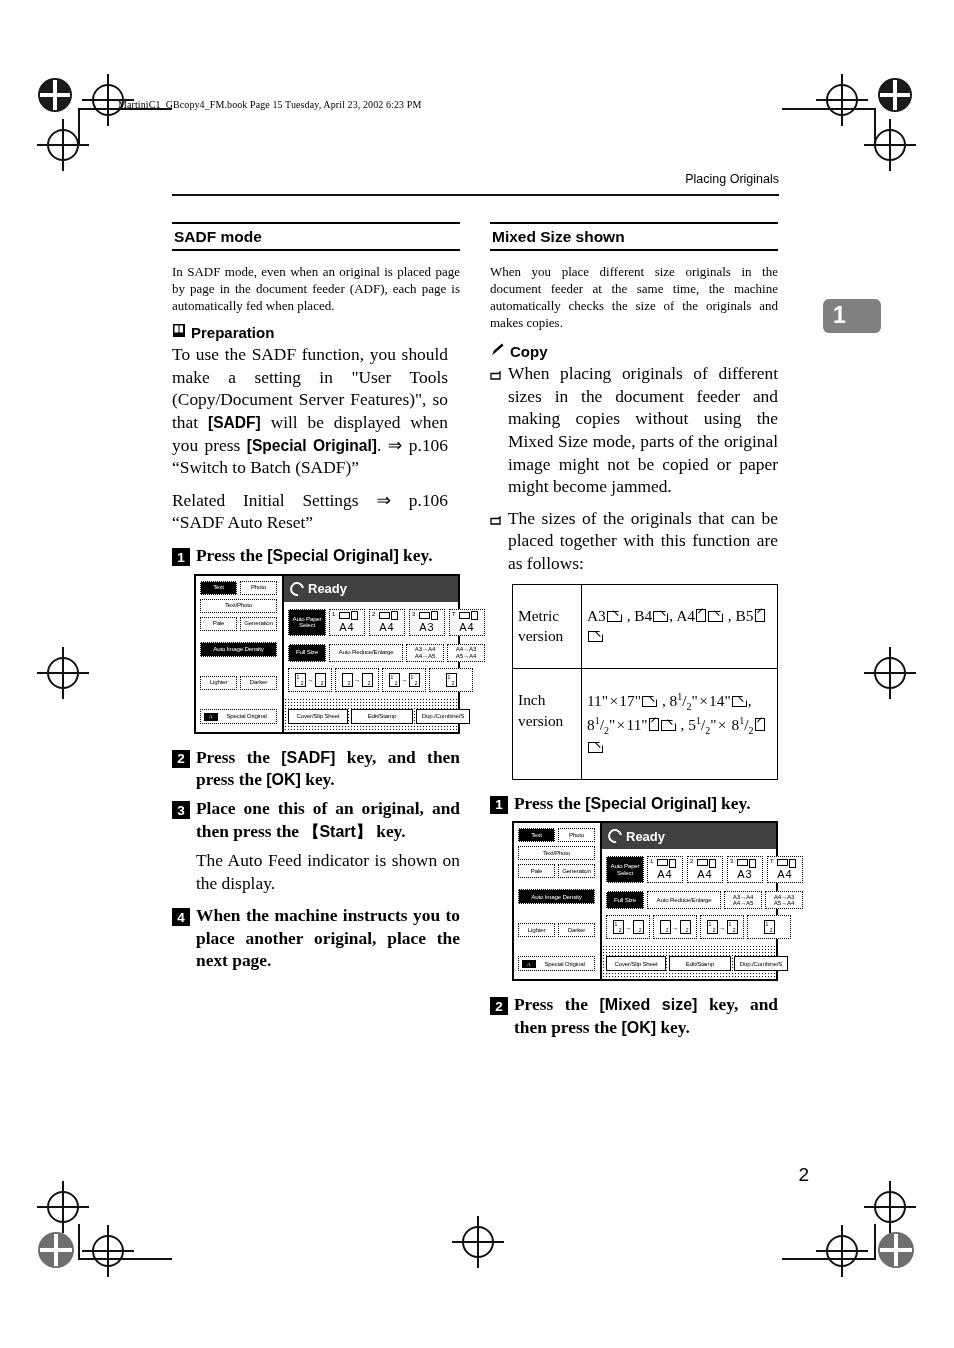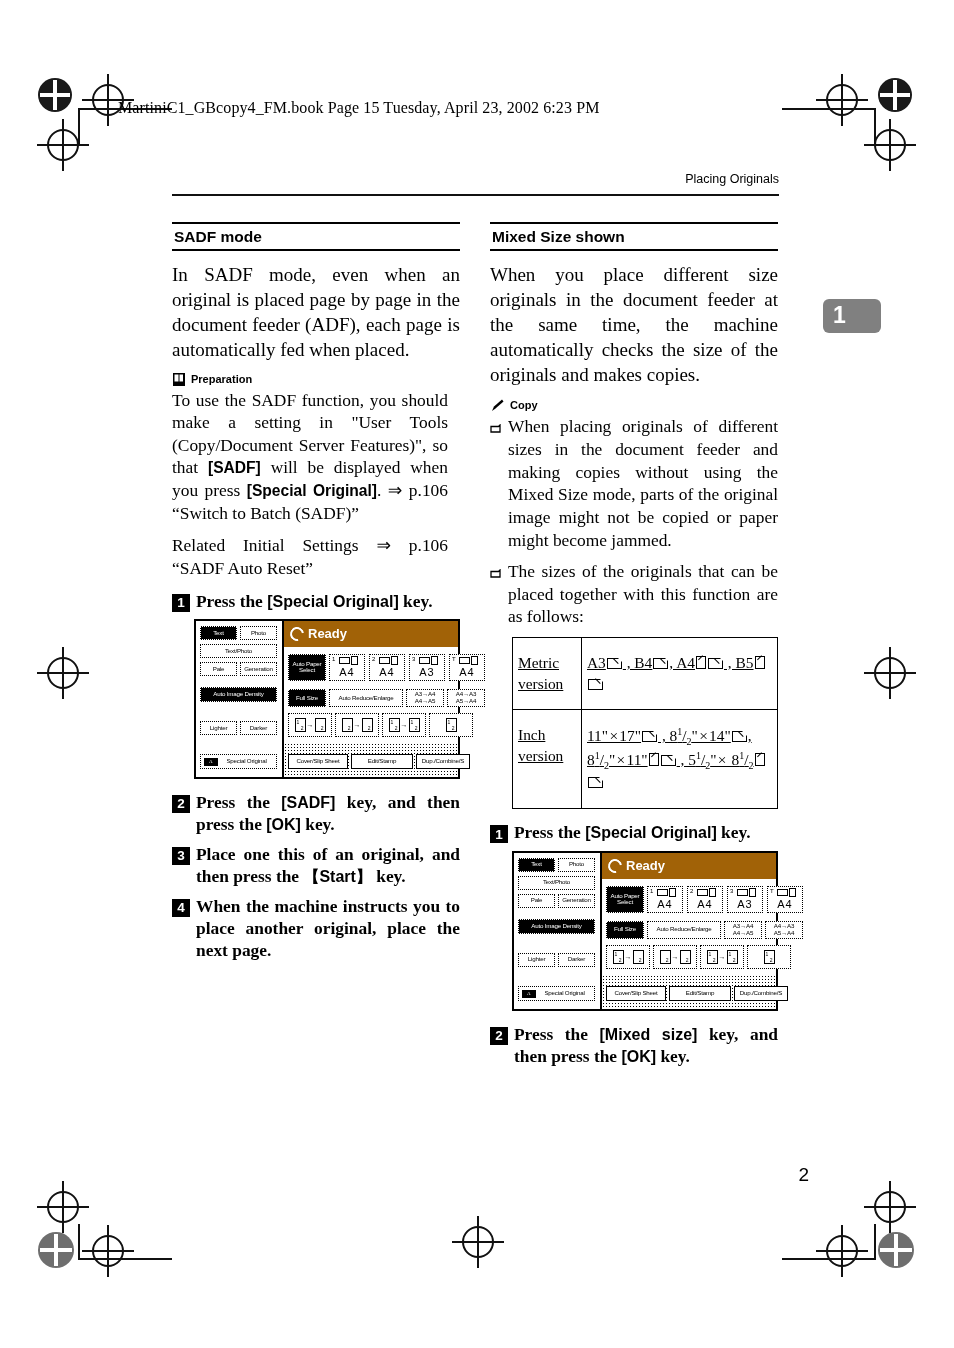--- a/index.html
+++ b/index.html
@@ -11,82 +11,82 @@
   .regmark .circ{position:absolute;left:4px;top:4px;width:32px;height:32px;border-radius:50%;border:2px solid #111;box-sizing:border-box;}
   .regmark .vl{position:absolute;left:19px;top:-6px;width:2px;height:52px;background:#111;}
   .regmark .hl{position:absolute;top:19px;left:-6px;height:2px;width:52px;background:#111;}
   .dotmark{position:absolute;width:34px;height:34px;border-radius:50%;background:#1a1a1a;}
   .dotmark .wv{position:absolute;left:15px;top:2px;width:4px;height:30px;background:#fff;}
   .dotmark .wh{position:absolute;top:15px;left:2px;height:4px;width:30px;background:#fff;}
   .halfmark{position:absolute;width:36px;height:36px;border-radius:50%;background:#6e6e6e;}
   .halfmark .wv{position:absolute;left:16px;top:2px;width:4px;height:32px;background:#fff;}
   .halfmark .wh{position:absolute;top:16px;left:2px;height:4px;width:32px;background:#fff;}
   .cropline{position:absolute;background:#111;}
-  .bookinfo{position:absolute;left:118px;top:99px;font-size:16px;letter-spacing:.1px;white-space:nowrap;font-family:"Liberation Serif",serif;}
+  .bookinfo{position:absolute;left:118px;top:99px;font-size:10px;letter-spacing:.1px;white-space:nowrap;font-family:"Liberation Serif",serif;}
 
   
   .runhead{position:absolute;right:175px;top:172px;font-family:"Liberation Sans",sans-serif;font-size:12.5px;}
   .headrule{position:absolute;left:172px;top:194px;width:607px;height:1.6px;background:#111;}
 
   
   .chaptab{position:absolute;left:823px;top:299px;width:58px;height:34px;background:#808080;border-radius:6px;}
   .chaptab span{position:absolute;left:10px;top:3px;color:#fff;font-family:"Liberation Sans",sans-serif;font-size:23px;font-weight:700;}
 
   
   .col{position:absolute;top:222px;width:288px;}
   .col.left{left:172px;}
   .col.right{left:490px;}
 
   .secthead{position:relative;padding:4px 0 3px 2px;border-top:2.6px solid #000;border-bottom:2.6px solid #000;margin-bottom:10px;}
   .secthead span{font-family:"Liberation Sans",sans-serif;font-weight:700;font-size:15.5px;}
 
-  p.body{margin:12px 0 9px 0;font-size:19px;line-height:1.31;text-align:justify;text-justify:inter-word;}
+  p.body{margin:12px 0 9px 0;font-size:13px;line-height:1.31;text-align:justify;text-justify:inter-word;}
   p.body.last{margin-bottom:11px;}
 
   .blocklabel{display:flex;align-items:flex-start;gap:5px;margin:2px 0 2px 0;}
-  .blocklabel .txt{font-family:"Liberation Sans",sans-serif;font-weight:700;font-size:11px;padding-top:1px;}
+  .blocklabel .txt{font-family:"Liberation Sans",sans-serif;font-weight:700;font-size:15px;padding-top:1px;}
   .indent{margin-left:22px;}
   p.indent{font-size:17.4px;line-height:1.3;text-align:justify;margin:0 12px 10px 0;}
   b.key{font-family:"Liberation Sans",sans-serif;font-weight:700;font-size:15.6px;}
 
   
   .noteitem{display:flex;gap:7px;margin:0 0 9px 0;}
   .noteitem .bullet{flex:0 0 auto;padding-top:5px;}
   .noteitem p{margin:0;font-size:17.4px;line-height:1.3;text-align:justify;}
 
   
   .step{display:flex;gap:6px;margin:0 0 7px 0;}
   .stepnum{flex:0 0 auto;width:18px;height:18px;background:#000;color:#fff;font-family:"Liberation Sans",sans-serif;font-weight:700;font-size:13.5px;display:flex;align-items:center;justify-content:center;margin-top:4px;}
   .step .sbody{font-family:"Liberation Serif",serif;font-weight:700;font-size:17.4px;line-height:1.28;text-align:justify;}
   .step .sbody b.key{font-family:"Liberation Sans",sans-serif;font-weight:700;font-size:16px;}
   p.subtext{margin:0 0 10px 24px;font-size:17.4px;line-height:1.3;text-align:justify;}
 
   
   table.sizes{border-collapse:collapse;margin:2px 0 12px 22px;width:266px;}
-  table.sizes td{border:1.4px solid #000;padding:15px 5px;font-size:15.4px;line-height:1.34;vertical-align:top;text-decoration:underline;}
+  table.sizes td{border:1.4px solid #000;padding:21px 5px;font-size:15.4px;line-height:1.34;vertical-align:top;}
   table.sizes td.lab{width:58px;}
   sup.f{font-size:10px;vertical-align:super;}
   sub.f{font-size:10px;vertical-align:sub;}
 
   
   .ori{display:inline-block;position:relative;vertical-align:-1px;margin:0 1px;}
   .ori.land{width:15px;height:11px;border:1.6px solid #000;box-sizing:border-box;}
   .ori.land:after{content:"";position:absolute;right:-1.6px;top:-1.6px;border-left:5px solid transparent;border-top:5px solid #fff;width:0;height:0;}
   .ori.land:before{content:"";position:absolute;right:-0.5px;top:-0.5px;width:7px;height:7px;border-left:1.6px solid #000;transform:rotate(-45deg);transform-origin:left top;}
   .ori.port{width:10px;height:13px;border:1.6px solid #000;box-sizing:border-box;}
   .ori.port:before{content:"";position:absolute;left:-0.6px;top:-0.6px;width:6px;height:6px;border-right:1.6px solid #000;transform:rotate(45deg);transform-origin:right top;}
 
   
   .lcd{position:relative;width:266px;height:160px;background:#fff;border:2.4px solid #000;box-sizing:border-box;margin:4px 0 12px 22px;}
   .lcd .lpane{position:absolute;left:0;top:0;width:88px;height:100%;border-right:2.4px solid #000;box-sizing:border-box;background:#fff;}
   .lcd .rpane{position:absolute;left:88px;top:0;right:0;height:100%;}
   .lk{position:absolute;box-sizing:border-box;border:1.4px dotted #000;background:#fff;display:flex;align-items:center;justify-content:center;font-family:"Liberation Sans",sans-serif;font-size:6.2px;line-height:1.05;text-align:center;letter-spacing:-.2px;}
   .lk.inv{background:#000;color:#fff;border:1.4px dotted #fff;}
   .lk.solid{border:1.4px solid #000;}
-  .topbar{position:absolute;left:0;top:0;right:0;height:26px;background:#a16207;color:#fff;display:flex;align-items:center;gap:4px;padding-left:6px;box-sizing:border-box;font-family:"Liberation Sans",sans-serif;font-weight:700;font-size:13px;}
+  .topbar{position:absolute;left:0;top:0;right:0;height:26px;background:#404040;color:#fff;display:flex;align-items:center;gap:4px;padding-left:6px;box-sizing:border-box;font-family:"Liberation Sans",sans-serif;font-weight:700;font-size:13px;}
   .readycirc{width:10px;height:10px;border:2px solid #fff;border-radius:50%;border-right-color:transparent;transform:rotate(35deg);}
   .tray{position:absolute;top:33px;width:36px;height:27px;border:1.4px dotted #000;box-sizing:border-box;background:#fff;font-family:"Liberation Sans",sans-serif;}
   .tray .tnum{position:absolute;left:2px;top:1px;font-size:6px;}
   .tray .ticon{position:absolute;left:9px;top:2px;width:9px;height:5px;border:1px solid #000;}
   .tray .ticon2{position:absolute;left:21px;top:1.5px;width:5px;height:7px;border:1px solid #000;}
   .tray .tsz{position:absolute;left:0;right:0;bottom:2px;text-align:center;font-size:11px;letter-spacing:1px;}
   .botbar{position:absolute;left:0;right:0;bottom:0;height:34px;background:#fff;
      background-image:radial-gradient(#000 .7px,transparent .8px);background-size:3px 3px;}
   .dupbox{position:absolute;box-sizing:border-box;border:1.4px dotted #000;background:#fff;display:flex;align-items:center;justify-content:center;gap:1px;}
   .mini{width:9px;height:12px;border:1px solid #000;position:relative;font-size:5px;font-family:"Liberation Sans",sans-serif;}
@@ -314,20 +314,21 @@
 
     <div class="step">
       <div class="stepnum">2</div>
       <div class="sbody"><span>Press the </span><b class="key">[SADF]</b><span> key, and then press the </span><b class="key">[OK]</b><span> key.</span></div>
     </div>
 
     <div class="step">
       <div class="stepnum">3</div>
       <div class="sbody"><span>Place one this of an original, and then press the </span><b class="key">【Start】</b><span> key.</span></div>
     </div>
+    <p class="subtext">The Auto Feed indicator is shown on the display.</p>
 
     <div class="step">
       <div class="stepnum">4</div>
       <div class="sbody">When the machine instructs you to place another original, place the next page.</div>
     </div>
   </div>
 
   <div class="col right">
 
     <div class="secthead">

